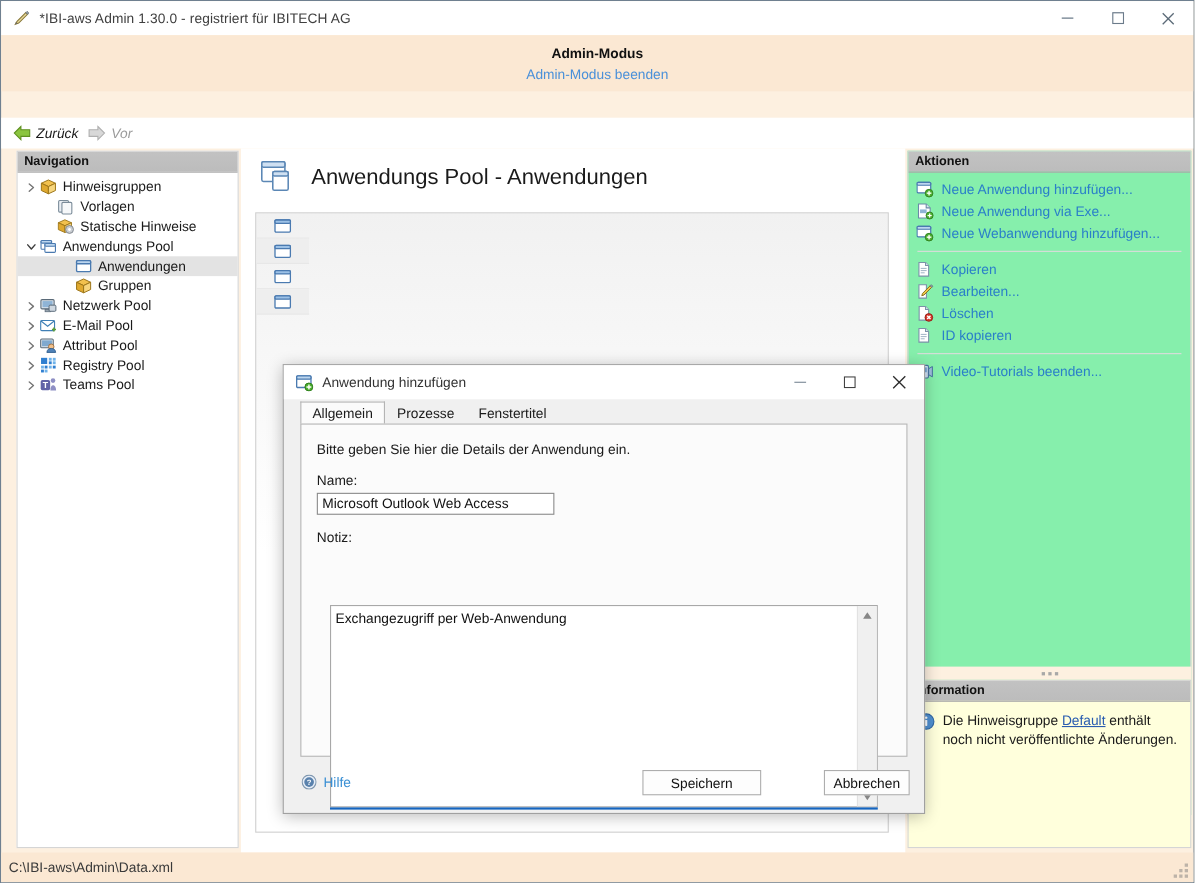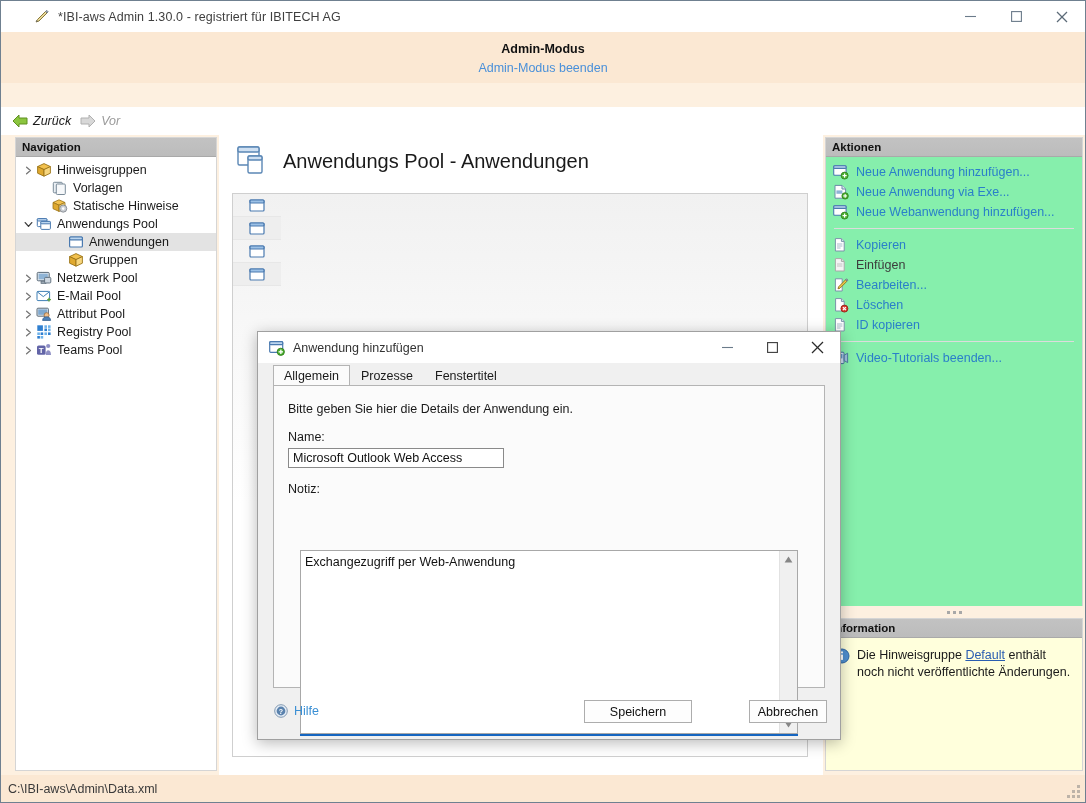--- a/index.html
+++ b/index.html
@@ -17,21 +17,21 @@
     box-sizing: border-box;
     border: 1px solid #6f8090;
     background: #fdf0e0;
     overflow: hidden;
   }
 
   
   .titlebar {
     position: absolute; left: 0; top: 0; right: 0; height: 31px;
     background: #ffffff;
-    display: flex; align-items: center; padding-left: 22px;
+    display: flex; align-items: center;
   }
   .titlebar .tb-icon {
     width: 16px; height: 16px; margin-left: 11px; margin-right: 8px;
     position: relative; flex: none;
   }
   .titlebar .tb-title {
     font-size: 12.5px; color: #3f3f3f; letter-spacing: .1px;
   }
   .wincontrols { position: absolute; right: 0; top: 0; height: 31px; display: flex; }
   .wc { width: 46px; height: 31px; display: flex; align-items: center; justify-content: center; }
@@ -523,29 +523,20 @@
                   <path d="M2.4 1.6 L8.4 1.6 L11.2 4.4 L11.2 14 L2.4 14 Z" fill="#ffffff" stroke="#7b93a8" stroke-width="1"></path>
                   <path d="M8.4 1.6 L8.4 4.4 L11.2 4.4" fill="#dbe6ef" stroke="#7b93a8" stroke-width="1"></path>
                   <line x1="4" y1="7" x2="9.4" y2="7" stroke="#9fb3c4" stroke-width=".9"></line>
                   <line x1="4" y1="9" x2="9.4" y2="9" stroke="#9fb3c4" stroke-width=".9"></line>
                   <line x1="4" y1="11" x2="7.6" y2="11" stroke="#9fb3c4" stroke-width=".9"></line>
                 </svg></span>
               <span class="akt-lbl">Kopieren</span>
             </div>
             <div class="akt-item">
               <span class="akt-icon"><svg width="16" height="16" viewBox="0 0 16 16">
-                  <path d="M2.4 1.6 L8.4 1.6 L11.2 4.4 L11.2 14 L2.4 14 Z" fill="#f4f4f4" stroke="#a8a8a8" stroke-width="1"></path>
-                  <path d="M8.4 1.6 L8.4 4.4 L11.2 4.4" fill="#e2e2e2" stroke="#a8a8a8" stroke-width="1"></path>
-                  <line x1="4" y1="7" x2="9.4" y2="7" stroke="#bdbdbd" stroke-width=".9"></line>
-                  <line x1="4" y1="9" x2="9.4" y2="9" stroke="#bdbdbd" stroke-width=".9"></line>
-                </svg></span>
-              <span class="akt-lbl disabled">Einfügen</span>
-            </div>
-            <div class="akt-item">
-              <span class="akt-icon"><svg width="16" height="16" viewBox="0 0 16 16">
                   <path d="M2.4 1.8 L9.2 1.8 L9.2 14 L2.4 14 Z" fill="#ffffff" stroke="#7b93a8" stroke-width="1"></path>
                   <path d="M5 11.8 L7 11.2 L14 4.2 L12.6 2.8 L5.6 9.8 Z" fill="#f0c94a" stroke="#8a6f1c" stroke-width=".9"></path>
                   <path d="M12.6 2.8 L14 4.2 L15 3.2 L13.6 1.8 Z" fill="#9aa3ad" stroke="#6a7580" stroke-width=".8"></path>
                 </svg></span>
               <span class="akt-lbl">Bearbeiten...</span>
             </div>
             <div class="akt-item">
               <span class="akt-icon"><svg width="16" height="16" viewBox="0 0 16 16">
                   <path d="M2.6 1.6 L8.4 1.6 L11.2 4.4 L11.2 14 L2.6 14 Z" fill="#ffffff" stroke="#7b93a8" stroke-width="1"></path>
                   <path d="M8.4 1.6 L8.4 4.4 L11.2 4.4" fill="#dbe6ef" stroke="#7b93a8" stroke-width="1"></path>

